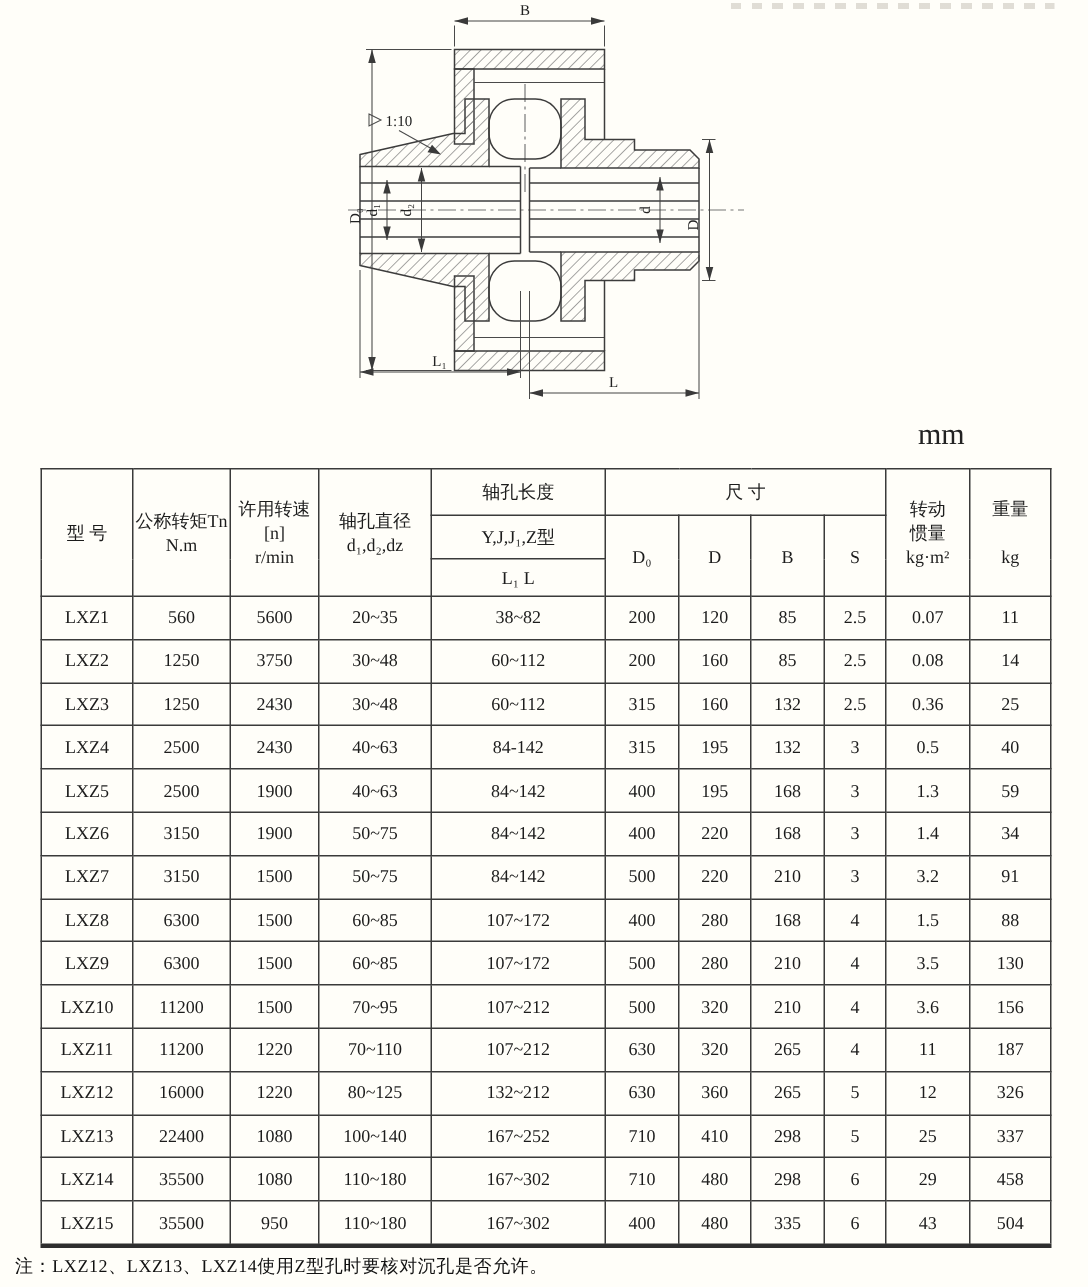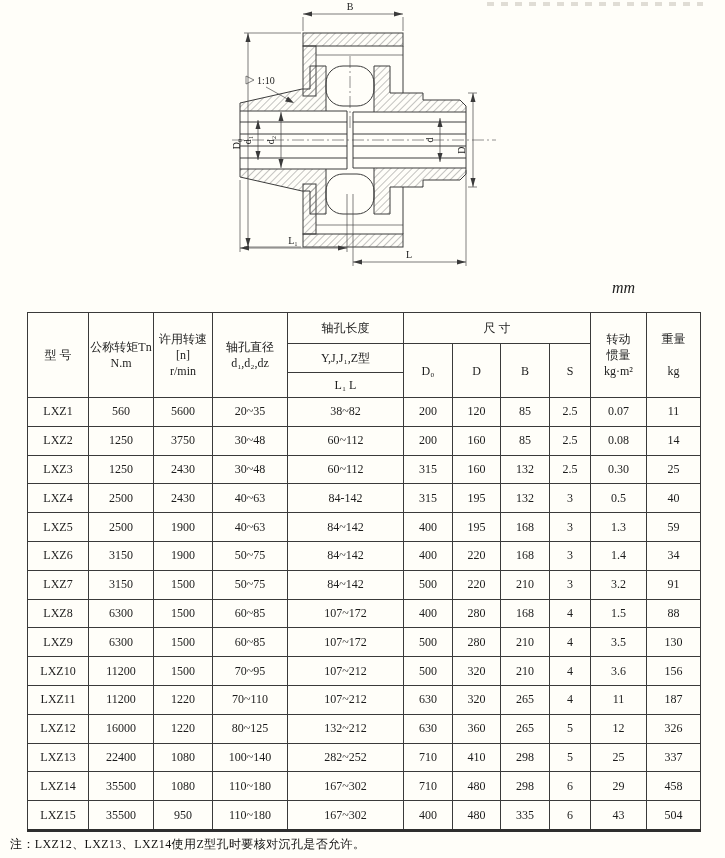--- a/index.html
+++ b/index.html
@@ -19,21 +19,21 @@
   }
   .drawing{position:absolute;left:0;top:0;width:725px;height:272px;}
   .caption-row{position:absolute;left:0;top:278px;width:725px;height:22px;}
   .page-title{
     position:absolute;left:208px;top:0;
     font-family:"Liberation Sans","DejaVu Sans",sans-serif;
     font-weight:bold;font-size:15px;letter-spacing:1px;color:#111;
   }
   .unit-label{
     position:absolute;left:612px;top:1px;
-    font-size:16px;font-family:"Liberation Serif",serif;color:#222;font-style:italic;
+    font-size:20px;font-family:"Liberation Serif",serif;color:#222;
   }
   table.params{
     position:absolute;left:27px;top:312px;
     width:673px;table-layout:fixed;
     border-collapse:collapse;
     border:1.6px solid #2e2e2e;
     border-bottom-width:3px;
     font-size:12px;
   }
   table.params th,table.params td{
@@ -273,21 +273,21 @@
       <tr>
         <td>LXZ3</td>
         <td>1250</td>
         <td>2430</td>
         <td>30~48</td>
         <td>60~112</td>
         <td>315</td>
         <td>160</td>
         <td>132</td>
         <td>2.5</td>
-        <td>0.30</td>
+        <td>0.36</td>
         <td>25</td>
       </tr>
       <tr>
         <td>LXZ4</td>
         <td>2500</td>
         <td>2430</td>
         <td>40~63</td>
         <td>84-142</td>
         <td>315</td>
         <td>195</td>
@@ -398,21 +398,21 @@
         <td>265</td>
         <td>5</td>
         <td>12</td>
         <td>326</td>
       </tr>
       <tr>
         <td>LXZ13</td>
         <td>22400</td>
         <td>1080</td>
         <td>100~140</td>
-        <td>282~252</td>
+        <td>167~252</td>
         <td>710</td>
         <td>410</td>
         <td>298</td>
         <td>5</td>
         <td>25</td>
         <td>337</td>
       </tr>
       <tr>
         <td>LXZ14</td>
         <td>35500</td>

